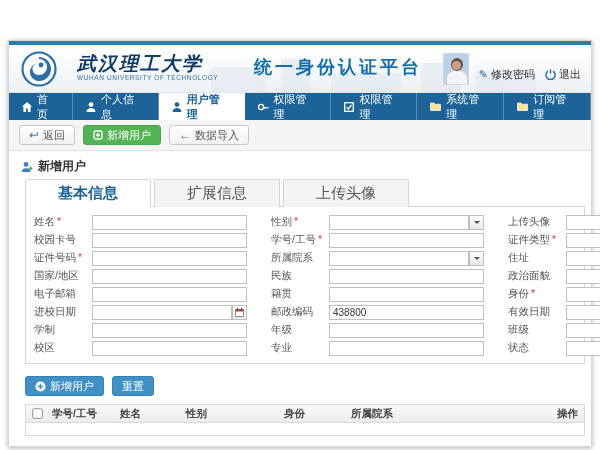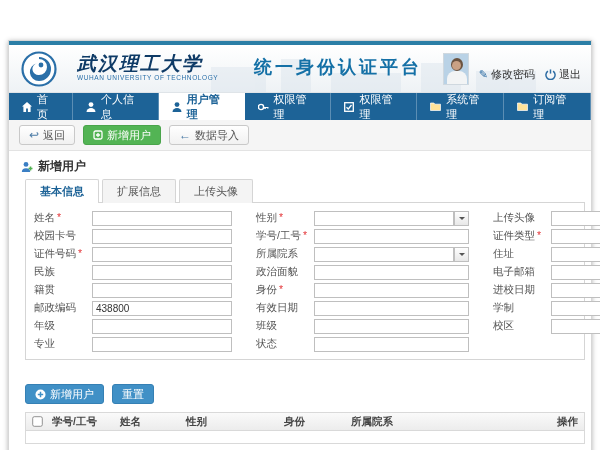--- a/index.html
+++ b/index.html
@@ -35,25 +35,25 @@
   
   .toolbar { height:31px; background:#f5f5f5; border-bottom:1px solid #e3e3e3; display:flex; align-items:center; gap:8px; padding:0 10px; }
   .btn { display:inline-flex; align-items:center; gap:4px; height:20px; padding:0 9px; font-size:11px; border-radius:3px; cursor:pointer; }
   .btn-light { background:linear-gradient(#ffffff,#f1f1f1); border:1px solid #c9c9c9; color:#555; }
   .btn-green { background:#53b454; border:1px solid #49a44a; color:#fff; }
   .btn-blue  { background:#4090c6; border:1px solid #3580b4; color:#fff; }
   .arrow-ic { color:#4b7ba6; font-size:12px; line-height:1; }
   
   .section-head { display:flex; align-items:center; gap:5px; padding:7px 12px 4px; font-size:12px; font-weight:bold; color:#333; }
   .tabs { display:flex; padding:0 16px; margin-bottom:-1px; position:relative; z-index:2; }
-  .tab { font-size:11px; padding:4px 14px; border:1px solid #d5d5d5; border-bottom:none; background:#f4f4f4;
+  .tab { font-size:15px; padding:4px 32px; border:1px solid #d5d5d5; border-bottom:none; background:#f4f4f4;
          color:#555; margin-right:3px; border-radius:2px 2px 0 0; cursor:pointer; }
   .tab.active { background:#fff; color:#1d6397; font-weight:bold; }
   
-  .panel { margin:0 8px 16px 16px; width:560px; border:1px solid #d5d5d5; background:#fff; padding:7px 28px 7px 8px; }
+  .panel { margin:0 8px 4px 16px; width:560px; border:1px solid #d5d5d5; background:#fff; padding:7px 28px 7px 8px; }
   .fgrid { display:grid; grid-template-columns:1fr 1fr 1fr; column-gap:24px; row-gap:2px; }
   .cell { display:flex; align-items:center; height:16px; }
   .cell label { width:58px; font-size:10.5px; color:#555; white-space:nowrap; flex:none; }
   .req { color:#e4393c; margin-left:2px; font-size:10.5px; }
   .cell input[type=text] { flex:1; min-width:0; height:15px; border:1px solid #bfbfbf; font-size:10px; padding:0 3px; color:#333; }
   .wrap { flex:1; display:flex; min-width:0; }
   .wrap input { flex:1; min-width:0; height:15px; border:1px solid #bfbfbf; border-right:none; font-size:10px; padding:0 3px; }
   .dd-btn, .cal-btn { width:15px; height:15px; border:1px solid #bfbfbf; background:linear-gradient(#fefefe,#e8e8e8);
              display:flex; align-items:center; justify-content:center; cursor:pointer; flex:none; }
   .dd-btn::after { content:""; border:3px solid transparent; border-top-color:#555; margin-top:3px; }
@@ -262,20 +262,24 @@
             <input type="text" style="">
             <span class="dd-btn"></span>
           </span>
       </div>
       <div class="cell">
         <label><span>住址</span></label>
         <input type="text" style="">
       </div>
 
       <div class="cell">
+        <label><span>国家/地区</span></label>
+        <input type="text" style="">
+      </div>
+      <div class="cell">
         <label><span>民族</span></label>
         <input type="text" style="">
       </div>
       <div class="cell">
         <label><span>政治面貌</span></label>
         <input type="text" style="">
       </div>
 
       <div class="cell">
         <label><span>电子邮箱</span></label>

